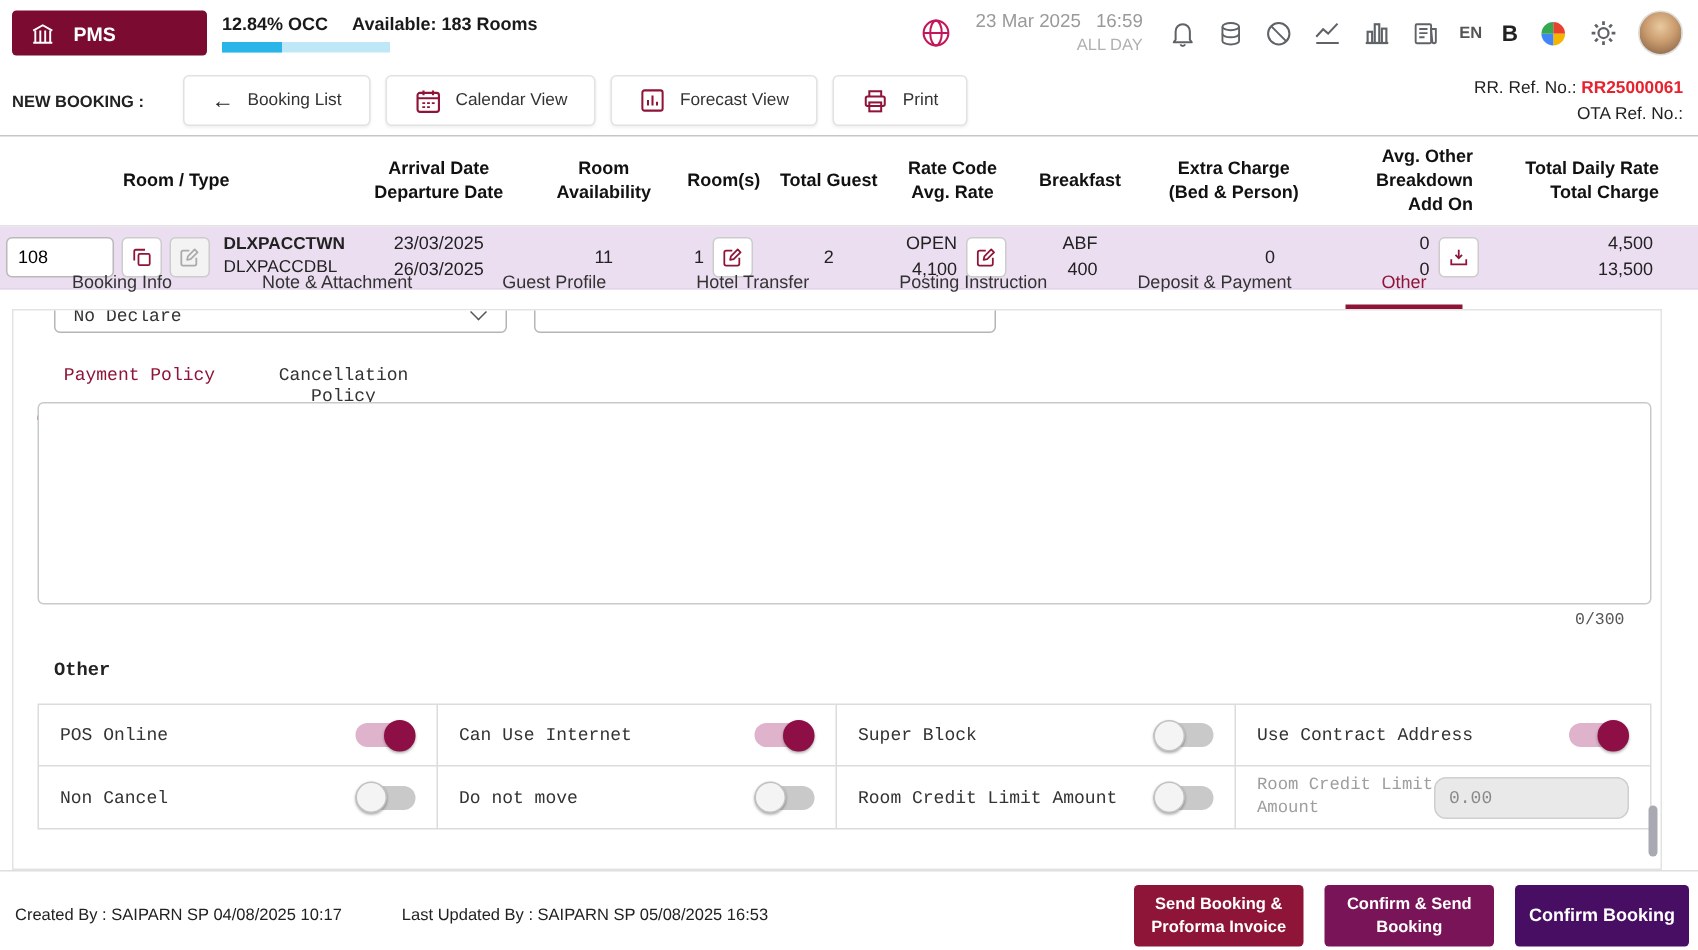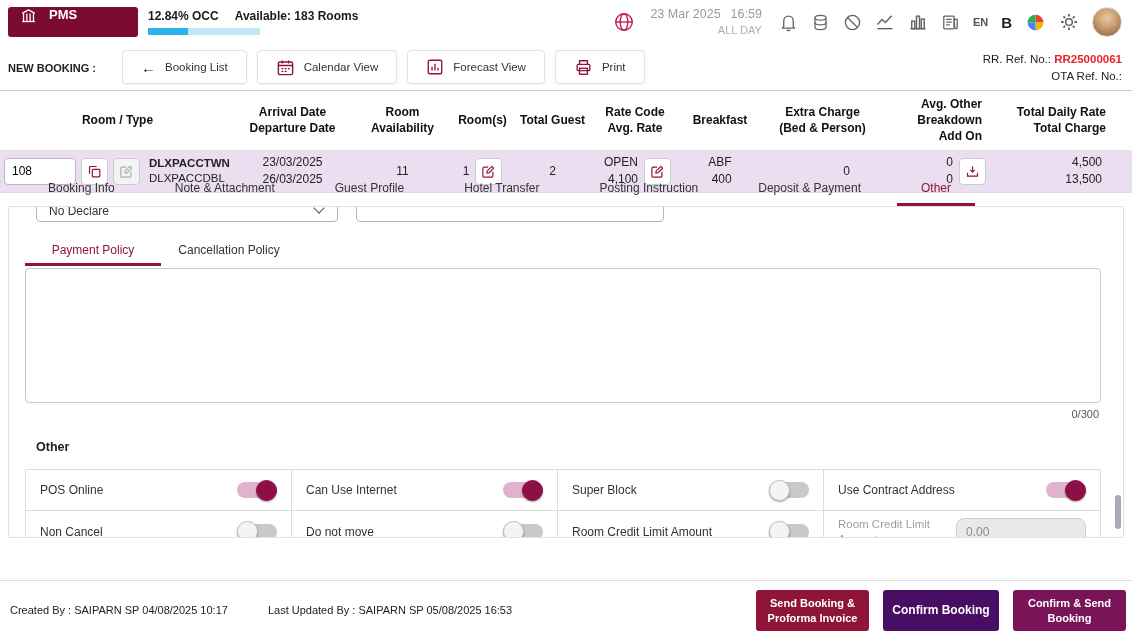--- a/index.html
+++ b/index.html
@@ -3,21 +3,21 @@
 <meta charset="utf-8">
 <style>
   * { box-sizing: border-box; margin: 0; padding: 0; }
   html,body { background:#fff; }
   .app{position:relative;width:1132px;height:633px;background:#fff;overflow:hidden;
        font-family:"Liberation Sans",sans-serif;font-size:12px;color:#222;}
 
   
   .topbar{position:absolute;top:0;left:0;right:0;height:44px;background:#fff;}
   .pms-btn{position:absolute;left:8px;top:7px;width:130px;height:30px;background:#7c0b31;border-radius:3px;
-           color:#fff;display:flex;gap:12px;padding:0 12px;font-weight:bold;font-size:13px;cursor:pointer;}
+           color:#fff;display:flex;align-items:center;gap:12px;padding:0 12px;font-weight:bold;font-size:13px;cursor:pointer;}
   .occ{position:absolute;left:148px;top:9px;}
   .occ-text{display:flex;gap:16px;font-weight:bold;font-size:12px;color:#1a1a1a;}
   .occ-bar{margin-top:5px;width:112px;height:7px;background:#bfe7f8;}
   .occ-fill{width:40px;height:100%;background:#29b5e8;}
   .top-right{position:absolute;right:10px;top:0;height:44px;display:flex;align-items:center;gap:13px;}
   .hicon{display:flex;align-items:center;justify-content:center;cursor:pointer;}
   .datetime{text-align:right;color:#9a9a9a;font-size:12.5px;line-height:1.35;margin:0 4px 0 2px;}
   .datetime .time{margin-left:10px;}
   .allday{font-size:11px;color:#b0b0b0;}
   .lang{font-size:11px;font-weight:bold;color:#555;}
@@ -57,21 +57,21 @@
   .stack{text-align:center;line-height:1.45;}
   .stack.r{text-align:right;}
 
   
   .tabs{position:absolute;top:170px;left:8px;right:8px;height:36px;display:flex;align-items:stretch;padding-left:10px;}
   .tab{padding:0 30px;display:flex;align-items:center;font-size:12px;color:#333;position:relative;cursor:pointer;}
   .tab.active{color:#8e1537;}
   .tab.active::after{content:"";position:absolute;left:6px;right:6px;bottom:0;height:3px;background:#8e1537;}
 
   
-  .panel{position:absolute;top:206px;left:8px;right:8px;height:332px;border:1px solid #e3e3e3;background:#fff;overflow:hidden;}
+  .panel{position:absolute;top:206px;left:8px;right:24px;height:374px;border:1px solid #e3e3e3;background:#fff;overflow:hidden;font-family:Liberation Mono, monospace;}
   .declare-select{position:absolute;left:27px;top:-18px;width:302px;height:33px;border:1px solid #b5b5b5;border-radius:4px;
                   background:#fff;display:flex;align-items:flex-end;justify-content:space-between;padding:3px 12px;
                   font-size:12px;color:#333;cursor:pointer;}
   .declare-extra{position:absolute;left:347px;top:-18px;width:308px;height:33px;border:1px solid #b5b5b5;border-radius:4px;background:#fff;}
   .chev{width:8px;height:8px;border-right:1.6px solid #555;border-bottom:1.6px solid #555;transform:rotate(45deg);margin:0 2px 6px 0;}
   .subtabs{position:absolute;top:28px;left:16px;display:flex;}
   .subtab{width:136px;text-align:center;padding:8px 0 9px;font-size:12px;color:#333;position:relative;cursor:pointer;}
   .subtab.active{color:#8e1537;}
   .subtab.active::after{content:"";position:absolute;left:0;right:0;bottom:0;height:3px;background:#8e1537;}
   .policy-text{position:absolute;left:16px;top:61px;width:1076px;height:135px;border:1px solid #c9c9c9;border-radius:4px;
@@ -444,21 +444,21 @@
   <footer class="footer">
     <div class="created">
       <span>Created By : SAIPARN SP 04/08/2025 10:17</span>
       <span>Last Updated By : SAIPARN SP 05/08/2025 16:53</span>
     </div>
     <div class="footer-buttons">
       <button class="fbtn send">
         <span>Send Booking &amp;</span>
         <span>Proforma Invoice</span>
       </button>
-      <button class="fbtn confirm">Confirm Booking</button>
       <button class="fbtn confirm-send">
         <span>Confirm &amp; Send</span>
         <span>Booking</span>
       </button>
+      <button class="fbtn confirm">Confirm Booking</button>
     </div>
   </footer>
 
 </div>
 
 </body></html>

